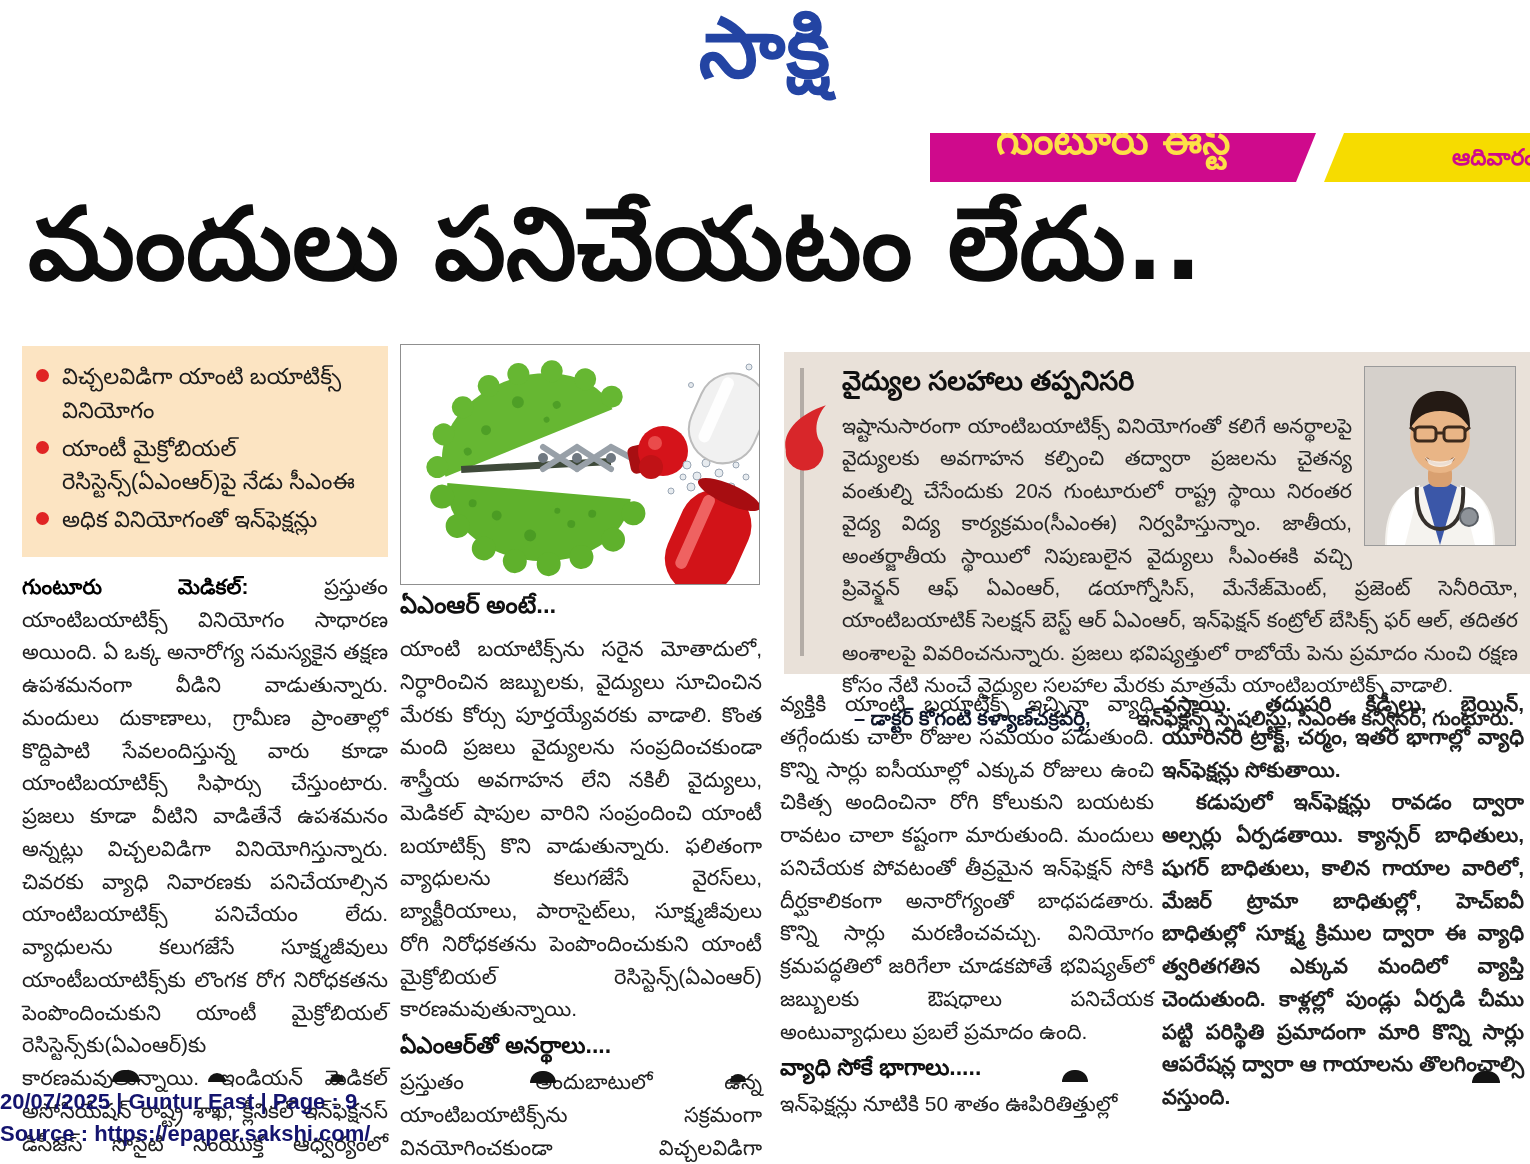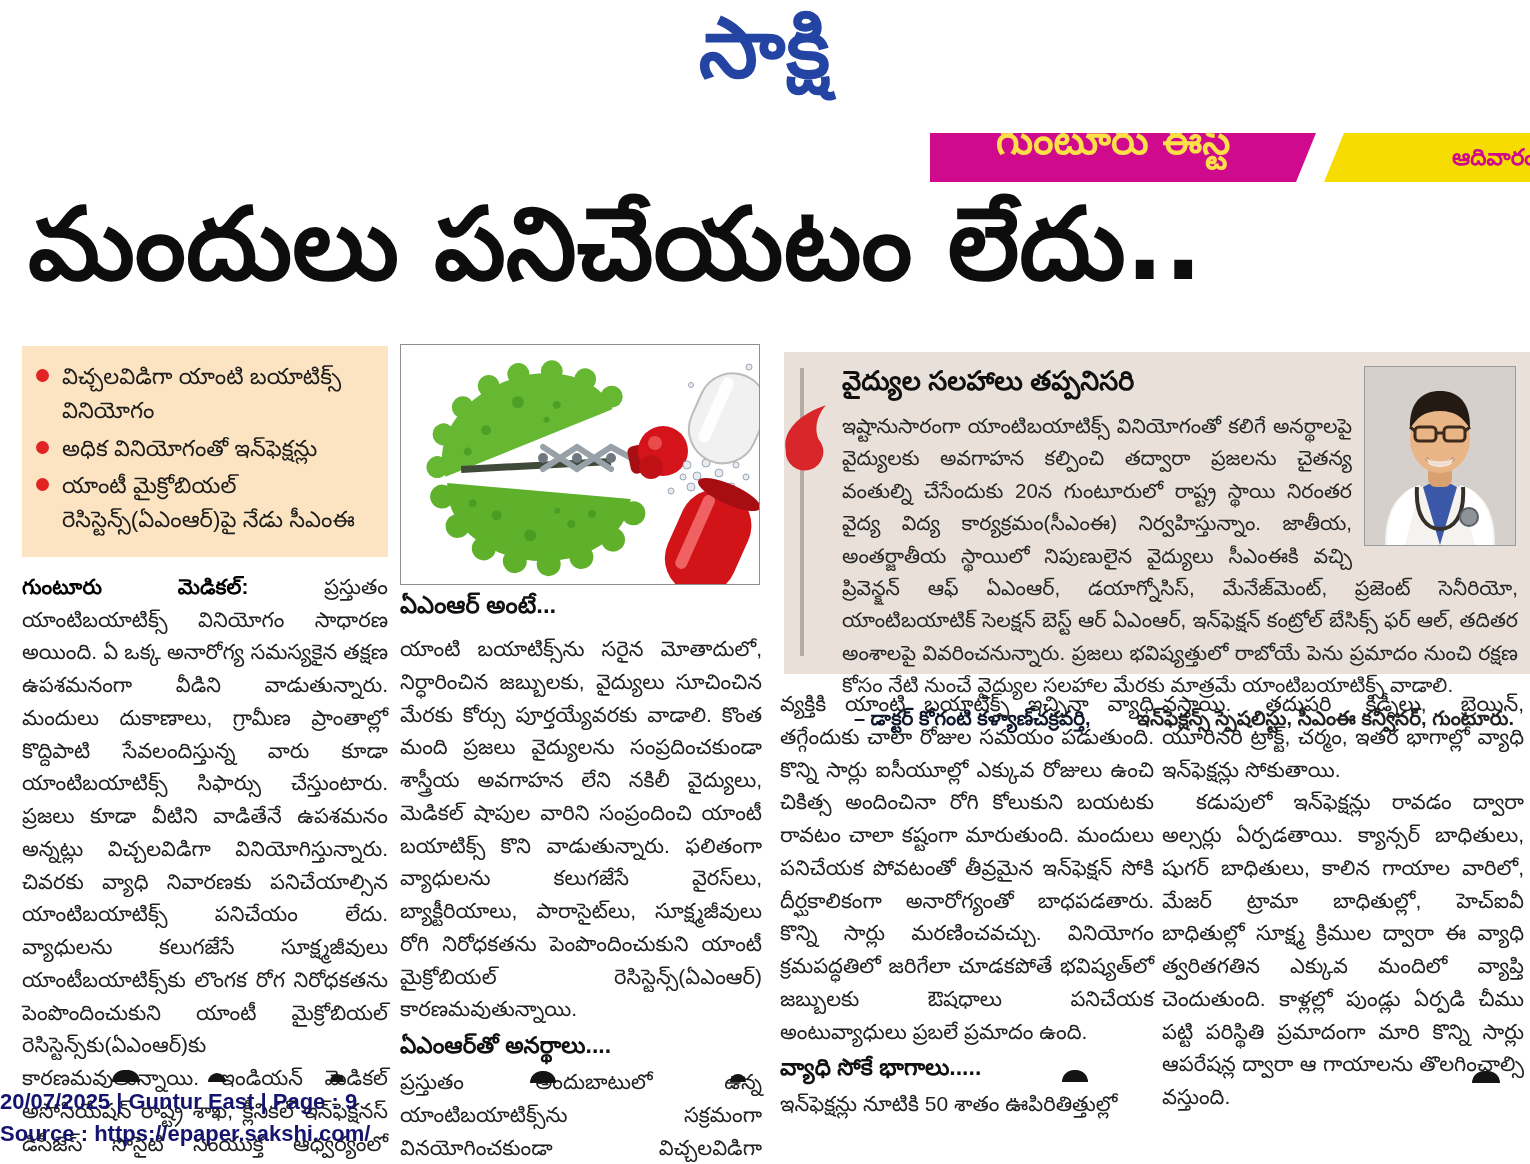--- a/index.html
+++ b/index.html
@@ -72,21 +72,21 @@
   .quote-body{font-size:20.5px;line-height:1.58;text-align:justify;color:#262626;}
   .doctor-photo{
     float:right;width:152px;height:180px;margin:2px 2px 6px 12px;border:1px solid #9a9a9a;
     background:#d8d4cf;box-sizing:border-box;
   }
   .quote-attrib{margin-top:6px;text-align:right;font-size:20px;padding-right:4px;}
   .attrib-name{font-weight:700;color:#0f172a;}
   .attrib-role{font-weight:700;color:#222;margin-left:40px;}
   
   .col3{position:absolute;left:780px;top:688px;width:374px;}
-  .col4{position:absolute;left:1162px;top:688px;width:362px;}
+  .col4{position:absolute;left:1162px;top:688px;width:362px;font-weight:bold;}
   .col4 .indent{ text-indent:34px; }
   
   .peek{position:absolute;background:#141414;border-radius:14px 14px 0 0;height:12px;}
   
   .footer{
     position:absolute;left:0;top:1086px;width:100%;text-align:left;
     font-weight:700;font-size:22px;color:#14146e;line-height:1.45;
     font-family:"Liberation Sans",sans-serif;
   }
 </style>
@@ -109,25 +109,25 @@
 <div class="headline">మందులు పనిచేయటం లేదు..</div>
 
 <div class="col1">
   <div class="highlight-box">
     <div class="highlight-item">
       <span class="bullet-dot"></span>
       <span>విచ్చలవిడిగా యాంటి బయాటిక్స్ వినియోగం</span>
     </div>
     <div class="highlight-item">
       <span class="bullet-dot"></span>
-      <span>అధిక వినియోగంతో ఇన్‌ఫెక్షన్లు</span>
+      <span>యాంటీ మైక్రోబియల్ రెసిస్టెన్స్‌(ఏఎంఆర్)పై నేడు సీఎంఈ</span>
     </div>
     <div class="highlight-item">
       <span class="bullet-dot"></span>
-      <span>యాంటీ మైక్రోబియల్ రెసిస్టెన్స్‌(ఏఎంఆర్)పై నేడు సీఎంఈ</span>
+      <span>అధిక వినియోగంతో ఇన్‌ఫెక్షన్లు</span>
     </div>
   </div>
   <div class="bodytext">
     <span class="dateline">గుంటూరు మెడికల్:</span><span> ప్రస్తుతం యాంటిబయాటిక్స్ వినియోగం సాధారణ అయింది. ఏ ఒక్క అనారోగ్య సమస్యకైన తక్షణ ఉపశమనంగా వీడిని వాడుతున్నారు. మందులు దుకాణాలు, గ్రామీణ ప్రాంతాల్లో కొద్దిపాటి సేవలందిస్తున్న వారు కూడా యాంటిబయాటిక్స్ సిఫార్సు చేస్తుంటారు. ప్రజలు కూడా వీటిని వాడితేనే ఉపశమనం అన్నట్లు విచ్చలవిడిగా వినియోగిస్తున్నారు. చివరకు వ్యాధి నివారణకు పనిచేయాల్సిన యాంటిబయాటిక్స్ పనిచేయం లేదు. వ్యాధులను కలుగజేసే సూక్ష్మజీవులు యాంటీబయాటిక్స్‌కు లొంగక రోగ నిరోధకతను పెంపొందించుకుని యాంటీ మైక్రోబియల్ రెసిస్టెన్స్‌కు(ఏఎంఆర్)కు కారణమవుతున్నాయి. ఇండియన్ మెడికల్ అసోసియేషన్ రాష్ట్ర శాఖ, క్లీనికల్ ఇన్‌ఫెక్షనస్ డిసీజెస్ సొసైటి సంయుక్త ఆధ్వర్యంలో ఆదివారం గుంటూరు వైద్య కళాశాల జింకానా ఆడిటోరియంలో ఏఎంఆర్‌పై సీఎంఈ కార్యక్రమాన్ని నిర్వహిస్తున్నారు.</span>
   </div>
 </div>
 
 <div class="col2">
   <div class="photo-frame">
     <svg width="358" height="239" viewBox="0 0 358 239" xmlns="http://www.w3.org/2000/svg">

